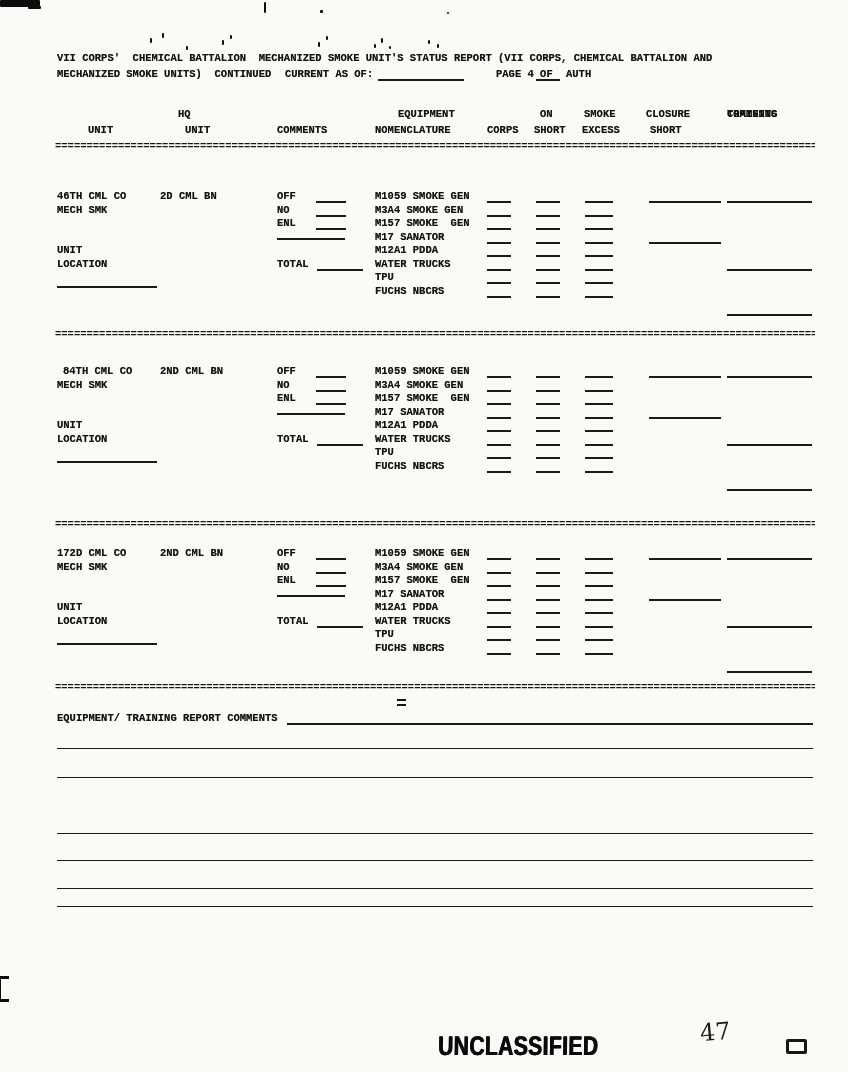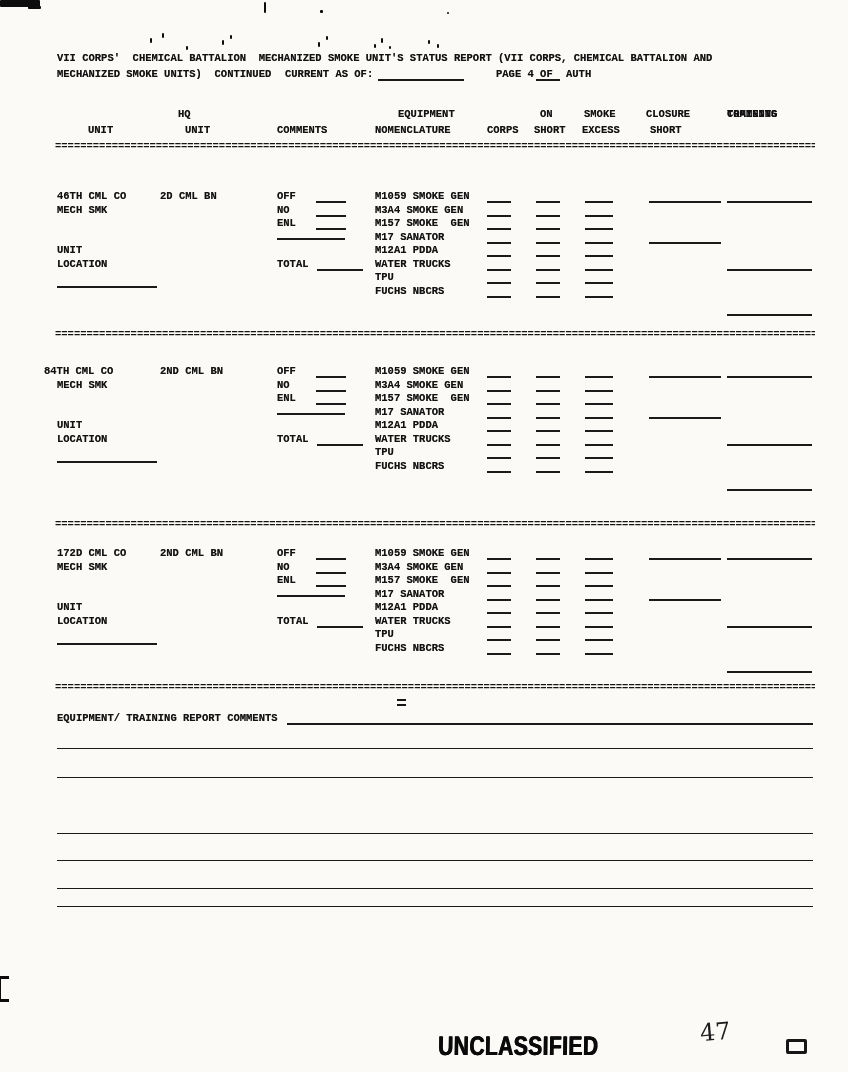--- a/index.html
+++ b/index.html
@@ -122,21 +122,21 @@
         <div class="ul" style="left: 317px; top: 79px; width: 46px;"></div>
         <div class="ul" style="left: 57px; top: 96px; width: 100px;"></div>
         <div class="ul" style="left: 649px; top: 11px; width: 72px;"></div>
         <div class="ul" style="left: 649px; top: 52px; width: 72px;"></div>
         <div class="ul" style="left: 727px; top: 11px; width: 85px;"></div>
         <div class="ul" style="left: 727px; top: 79px; width: 85px;"></div>
         <div class="ul" style="left: 727px; top: 124px; width: 85px;"></div>
       </div>
 
   <div class="section" style="top: 365px;">
-    <span class="t" style="left:44px;top:0">84TH CML CO</span>
+    <span class="t" style="left:63px;top:0">84TH CML CO</span>
     <span class="t" style="left:57px;top:14px">MECH SMK</span>
     <span class="t" style="left:160px;top:0">2ND CML BN</span>
     <span class="t" style="left:57px;top:54px">UNIT</span>
     <span class="t" style="left:57px;top:68px">LOCATION</span>
 
     <span class="t" style="left:277px;top:0">OFF</span>
     <span class="t" style="left:277px;top:14px">NO</span>
     <span class="t" style="left:277px;top:27px">ENL</span>
     <span class="t" style="left:277px;top:68px">TOTAL</span>
 

